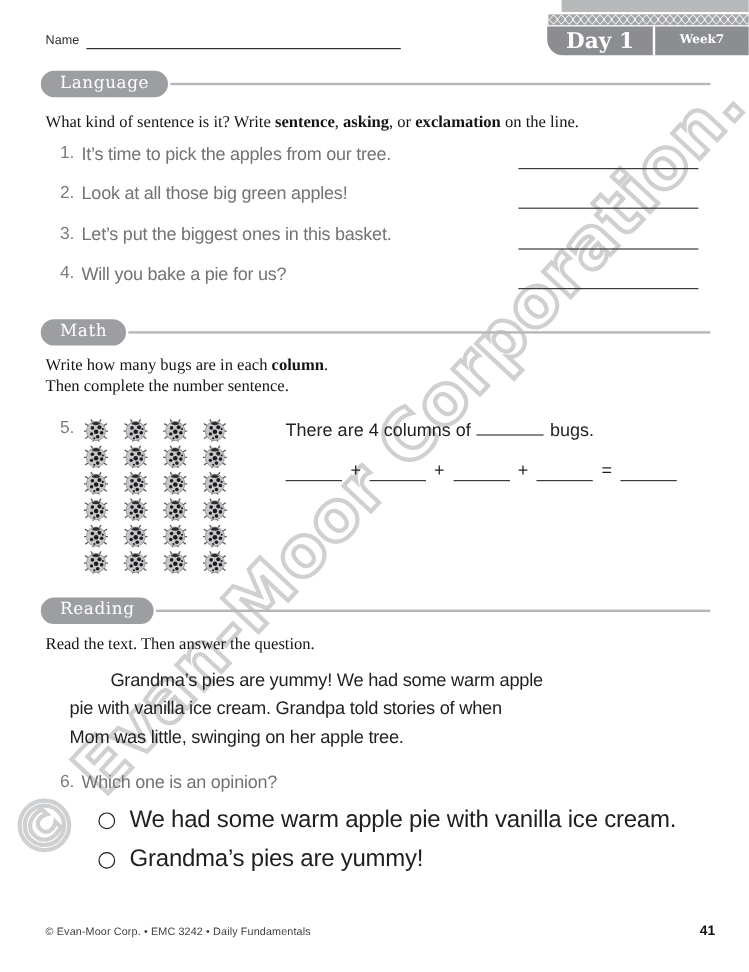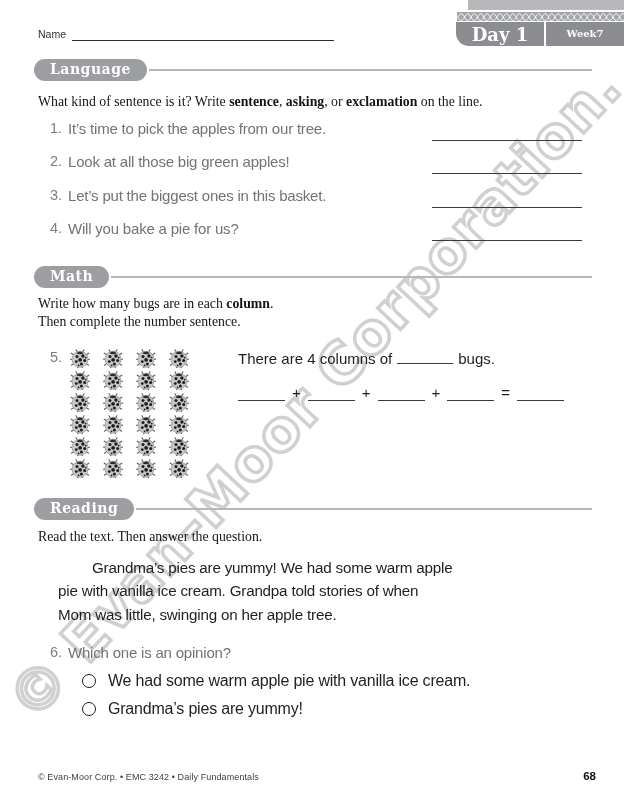--- a/index.html
+++ b/index.html
@@ -28,21 +28,21 @@
   .banner-day     { width:88px; display:flex; align-items:center; justify-content:center; font-size:18px; }
   .banner-divider { width:2px; background:#fff; }
   .banner-week    { flex:1; display:flex; flex-direction:row; align-items:center; justify-content:center;
                     font-size:10px; line-height:10px; }
   
   .name-row   { position:absolute; top:28px; left:38px; display:flex; align-items:flex-end; }
   .name-label { font-size:10.5px; color:#2e2e2e; padding-bottom:1px; }
   .name-line  { width:262px; height:13px; border-bottom:1.6px solid #2e2e2e; margin-left:6px; }
   
   .section-header { position:absolute; left:34px; right:32px; display:flex; align-items:center; }
-  .pill { background:#9c9ea1; color:#fff; font-family:"DejaVu Serif", serif; font-weight:bold;
+  .pill { background:#9c9ea1; color:#fff; font-family:"DejaVu Serif", serif; font-weight:normal;
           font-size:14px; line-height:21px; padding:0 16px 1px; border-radius:12px; letter-spacing:0.5px; }
   .hline { flex:1; height:2px; background:#b5b7b9; margin-left:2px; }
   
   .instr { position:absolute; left:38px; font-family:"Liberation Serif", serif; font-size:13.8px; color:#151515; line-height:17.5px; }
   .instr b { font-weight:bold; }
   
   .item-row { position:absolute; left:40px; width:550px; height:22px; }
   .item-num { position:absolute; left:0; width:22px; text-align:right; color:#7b7d80; font-size:14.5px; }
   .item-text { position:absolute; left:28px; font-size:15px; color:#737373; letter-spacing:-0.2px; }
   .answer-line { position:absolute; right:8px; bottom:1px; width:150px; border-bottom:1.8px solid #3a3a3a; height:14px; }
@@ -53,21 +53,21 @@
   .inline-blank { display:inline-block; width:56px; height:13px; border-bottom:1.7px solid #3a3a3a; margin:0 5px; }
   .equation { position:absolute; left:238px; top:385px; display:flex; align-items:flex-end; gap:7px; }
   .eqblank { width:47px; height:15px; border-bottom:1.7px solid #3a3a3a; }
   .op { font-size:15px; color:#1f1f1f; line-height:15px; padding-bottom:1px; }
   
   .passage { position:absolute; left:58px; top:556px; width:490px; font-size:15.2px; color:#1f1f1f; line-height:23.3px; letter-spacing:-0.2px; }
   .passage .indent { padding-left:34px; }
   .options { position:absolute; left:82px; top:672px; }
   .option-row { display:flex; align-items:center; margin-bottom:10px; }
   .radio { width:14px; height:14px; border:1.6px solid #1e1e1e; border-radius:50%; margin-right:12px; flex:0 0 auto; }
-  .option-text { font-size:16px; color:#1f1f1f; letter-spacing:-0.2px; }
+  .option-text { font-size:20px; color:#1f1f1f; letter-spacing:-0.2px; }
   
   .footer { position:absolute; left:38px; right:28px; top:770px; display:flex; justify-content:space-between; align-items:baseline; }
   .footer-left { font-size:9px; color:#3f3f3f; letter-spacing:0.1px; }
   .footer-page { font-size:11.5px; font-weight:bold; color:#111; }
   svg.defs { position:absolute; width:0; height:0; }
 </style>
 </head>
 <body>
 
 <svg class="defs" aria-hidden="true">
@@ -280,16 +280,16 @@
       <span class="option-text">We had some warm apple pie with vanilla ice cream.</span>
     </div>
     <div class="option-row">
       <span class="radio"></span>
       <span class="option-text">Grandma’s pies are yummy!</span>
     </div>
   </div>
 
   <div class="footer">
     <span class="footer-left">© Evan-Moor Corp. • EMC 3242 • Daily Fundamentals</span>
-    <span class="footer-page">68</span>
+    <span class="footer-page">41</span>
   </div>
 
 </div>
 
 </body></html>

